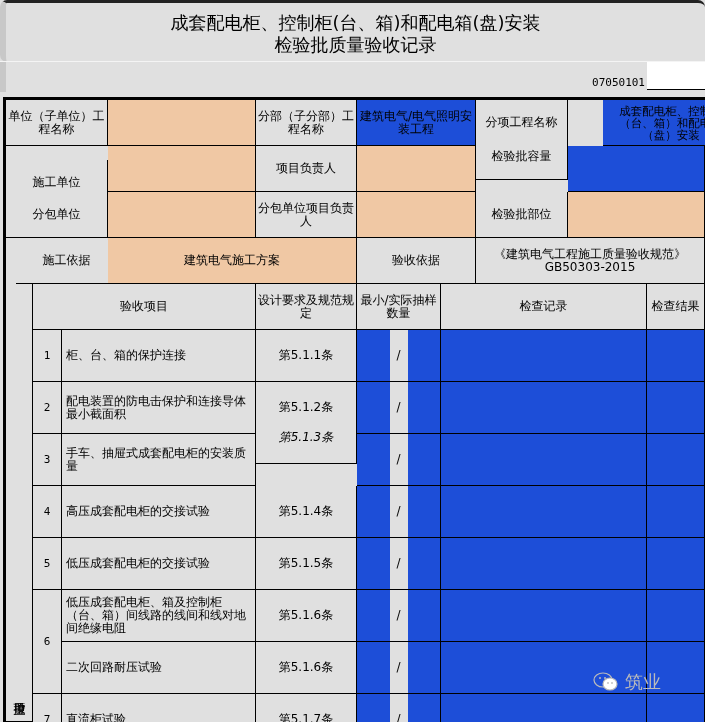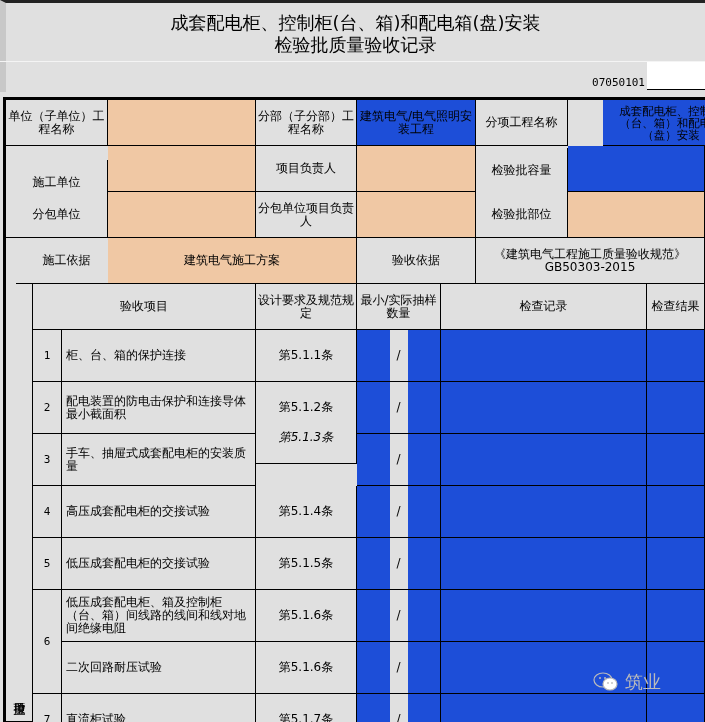--- a/index.html
+++ b/index.html
@@ -7,21 +7,21 @@
     width:705px; height:722px; overflow:hidden; position:relative;
     background:#e0e0e0;
     font-family:"DejaVu Sans", "Liberation Sans", sans-serif;
     color:#000;
   }
   .abs { position:absolute; box-sizing:border-box; }
   .title {
     left:0; top:0; width:705px; height:62px;
     background:#e0e0e0; border-top:3px solid #222;
     border-left:6px solid #c8c8c8;
-    text-align:center; font-size:18px; line-height:22px; padding-top:9px;
+    text-align:center; font-size:18px; line-height:22px; padding-top:9px;border-radius:7px;
   }
   .title-sep { left:0; top:61px; width:705px; height:1px; background:#f4f4f4; }
   .code-strip { left:0; top:62px; width:705px; height:30px; background:#e0e0e0; border-left:6px solid #c8c8c8;}
   .code { right:60px; top:76px; font-size:11px; font-family:"DejaVu Sans Mono", monospace; }
   .code-box { left:647px; top:62px; width:58px; height:28px; background:#fff; border-bottom:1px solid #000; }
   .cell {
     display:flex; align-items:center; justify-content:center; text-align:center;
     font-size:12px; line-height:13px; border-right:1px solid #000; border-bottom:1px solid #000;
     background:#e0e0e0; padding:0 2px;
   }
@@ -54,21 +54,21 @@
 <div class="abs cell peach" style="left:108px;top:100px;width:148px;height:46px;"></div>
 <div class="abs cell" style="left:256px;top:100px;width:101px;height:46px;">分部（子分部）工程名称</div>
 <div class="abs cell white" style="left:357px;top:100px;width:119px;height:46px;">建筑电气/电气照明安装工程</div>
 <div class="abs cell" style="left:476px;top:100px;width:92px;height:46px;">分项工程名称</div>
 <div class="abs cell white" style="left:568px;top:100px;width:137px;height:46px;font-size:11.5px;line-height:12px;margin-left:35px;">成套配电柜、控制柜（台、箱）和配电箱（盘）安装</div>
 
 <div class="abs cell" style="left:6px;top:160px;width:102px;height:46px;">施工单位</div>
 <div class="abs cell peach" style="left:108px;top:146px;width:148px;height:46px;"></div>
 <div class="abs cell" style="left:256px;top:146px;width:101px;height:46px;">项目负责人</div>
 <div class="abs cell peach" style="left:357px;top:146px;width:119px;height:46px;"></div>
-<div class="abs cell" style="left:476px;top:148px;width:92px;height:46px;">检验批容量</div>
+<div class="abs cell" style="left:476px;top:134px;width:92px;height:46px;">检验批容量</div>
 <div class="abs cell white" style="left:568px;top:146px;width:137px;height:46px;"></div>
 
 <div class="abs cell" style="left:6px;top:192px;width:102px;height:46px;">分包单位</div>
 <div class="abs cell peach" style="left:108px;top:192px;width:148px;height:46px;"></div>
 <div class="abs cell" style="left:256px;top:192px;width:101px;height:46px;">分包单位项目负责人</div>
 <div class="abs cell peach" style="left:357px;top:192px;width:119px;height:46px;"></div>
 <div class="abs cell" style="left:476px;top:192px;width:92px;height:46px;">检验批部位</div>
 <div class="abs cell peach" style="left:568px;top:192px;width:137px;height:46px;"></div>
 
 <div class="abs cell" style="left:16px;top:238px;width:102px;height:46px;">施工依据</div>

